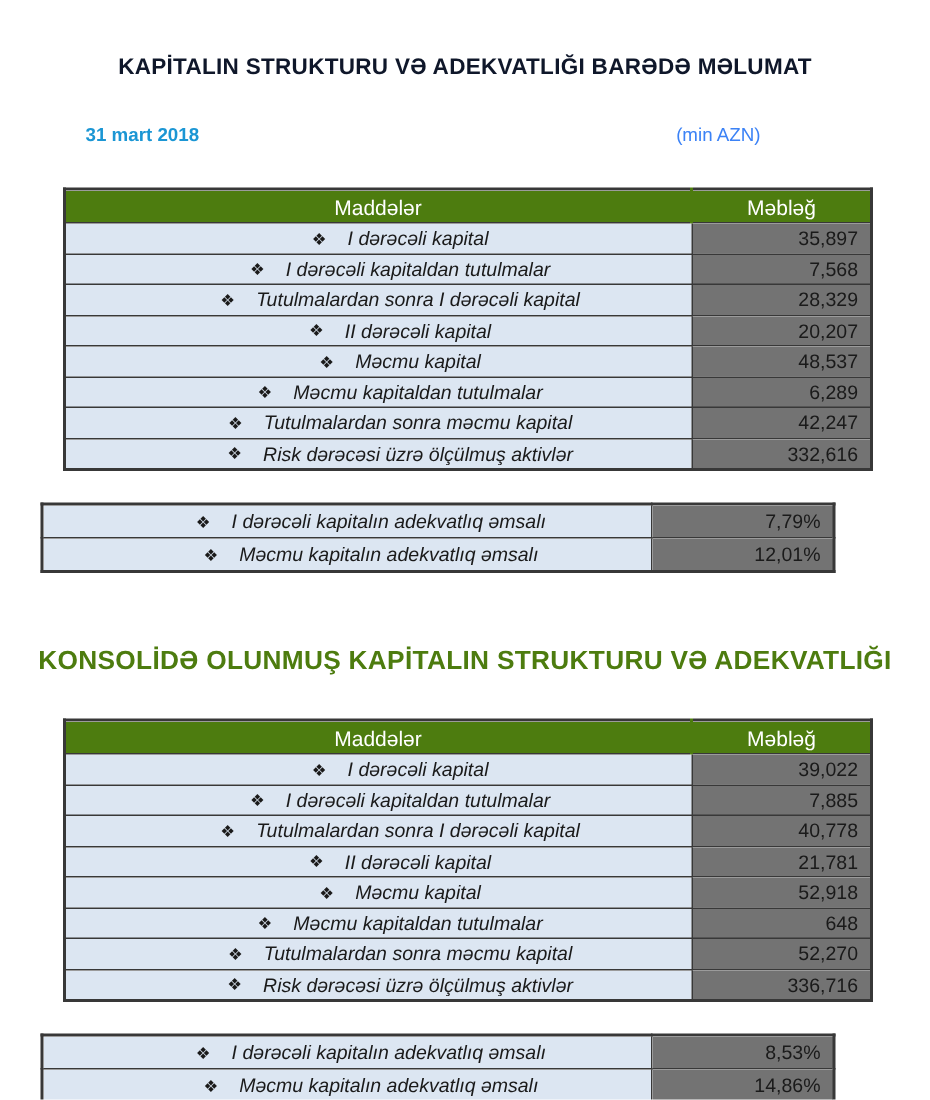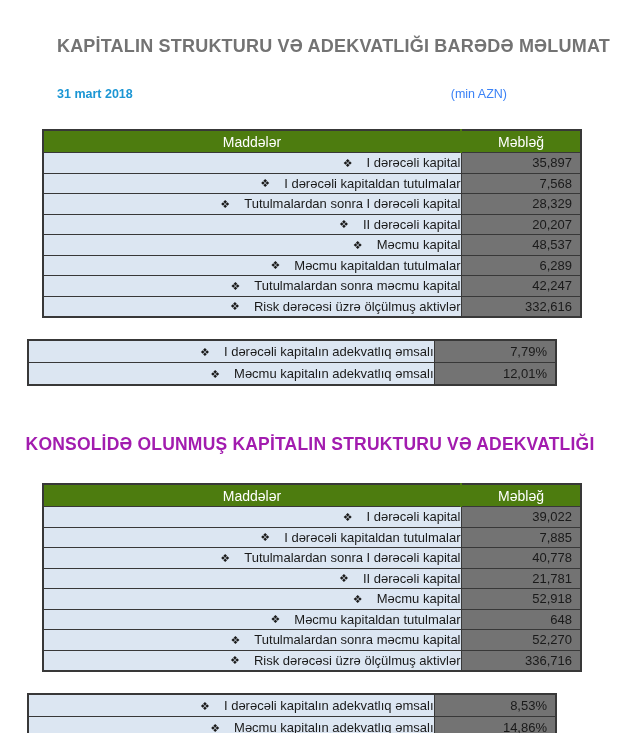--- a/index.html
+++ b/index.html
@@ -7,24 +7,24 @@
     width:620px;height:733px;
     background:#ffffff;
     font-family:"Liberation Sans","DejaVu Sans",sans-serif;
     color:#1a1a1a;
     overflow:hidden;
   }
   .page{position:relative;width:620px;height:733px;}
 
   .main-title{
     margin:36px 10px 0 10px;
-    text-align:right;
-    font-size:18px;
+    text-align:center;
+    font-size:15px;
     font-weight:bold;
-    color:#737373;
+    color:#0f172a;
     letter-spacing:0.2px;
   }
   .meta-row{
     display:flex;
     justify-content:space-between;
     margin:30px 0 0 0;
     padding-left:57px;
     padding-right:113px;
     font-size:12.5px;
   }
@@ -59,21 +59,22 @@
     height:21px;
     text-align:center;
     padding:0;
   }
   th.val-col{border-left:2px solid #4d7c0f;}
   td{height:19.5px;padding:0;}
   table.small td{height:21px;}
   td.label{
     background:#dce6f2;
     padding-left:29px;
-    text-align:right;
+    text-align:center;
+    font-style:italic;
   }
   table.small td.label{padding-left:32px;}
   td.value{
     background:#737373;
     text-align:right;
     padding-right:8px;
   }
   .big col.c-label{width:418px;}
   .big col.c-value{width:120px;}
   .small col.c-label{width:406px;}
@@ -84,21 +85,21 @@
     display:inline-block;
     margin-right:14px;
     color:#1a1a1a;
     vertical-align:0.5px;
   }
   .section-title{
     margin:48px 8px 0 8px;
     text-align:center;
     font-size:17.5px;
     font-weight:bold;
-    color:#a21caf;
+    color:#4d7c0f;
     letter-spacing:0.2px;
   }
   .t2{margin-top:21px;}
   .r2{margin-top:31px;}
 </style>
 </head>
 <body>
 
 <div class="page">
 

